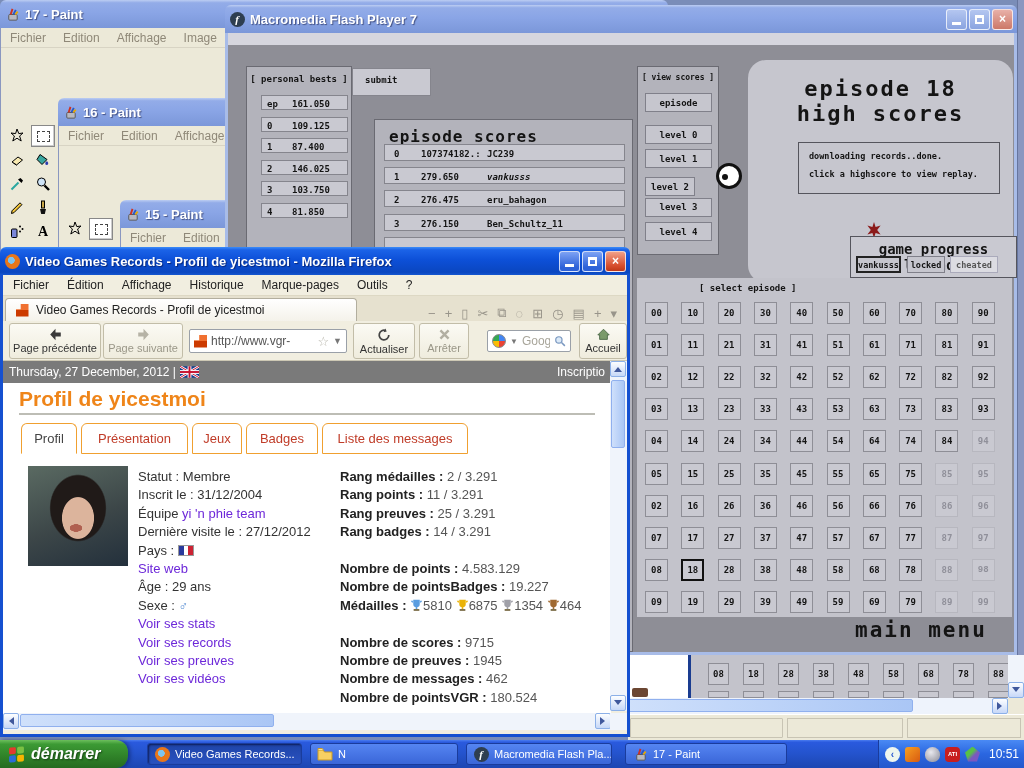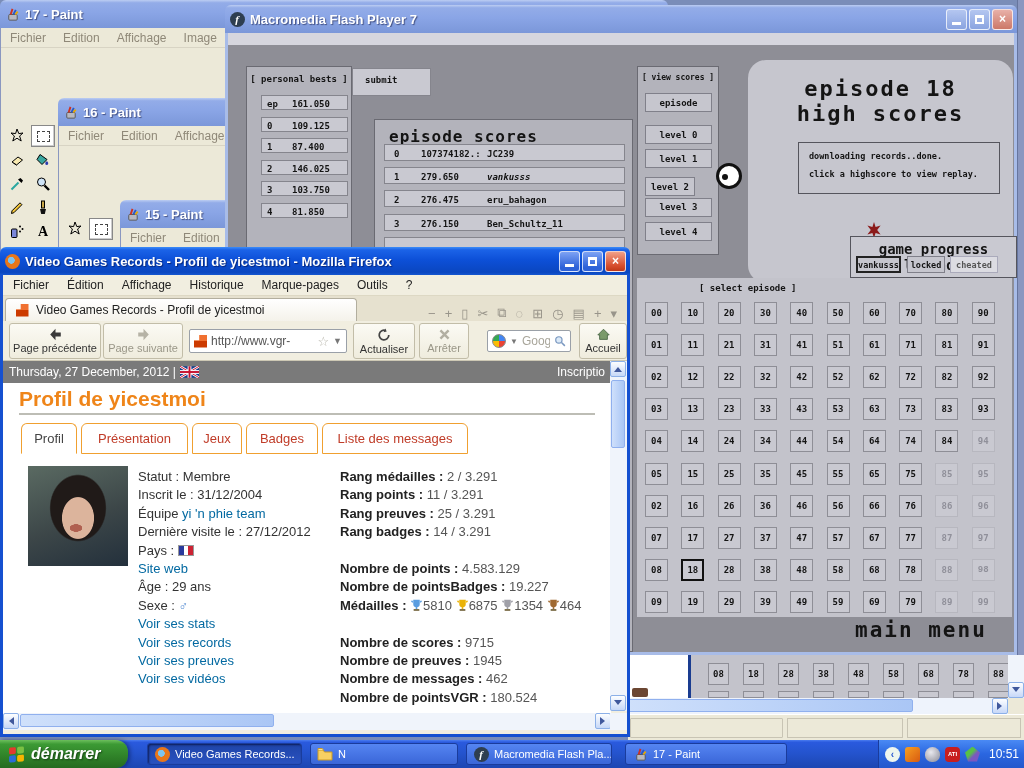--- a/index.html
+++ b/index.html
@@ -78,21 +78,21 @@
   .ptab { position:absolute; top:62px; height:31px; border:1px solid #f0a030; border-radius:6px 6px 0 0; background:#fff; display:flex; align-items:center; justify-content:center; font-size:13px; color:#c03c28; padding:0 12px; }
   .ptab.active { color:#444; border-bottom-color:#fff; }
   .avatar { position:absolute; left:25px; top:105px; width:100px; height:100px; background:
       radial-gradient(ellipse 10px 6px at 48% 62%, #b06050 0 60%, transparent 65%),
       radial-gradient(ellipse 26px 34px at 50% 52%, #dcb49c 0 60%, transparent 63%),
       radial-gradient(ellipse 44px 52px at 50% 42%, #201a18 0 62%, transparent 65%),
       linear-gradient(160deg,#5a6a62 0%,#3c4648 55%,#23303c 100%); }
   .leftcol { position:absolute; left:135px; top:107px; font-size:13px; color:#333; line-height:18.4px; white-space:nowrap; }
   .statscol { position:absolute; left:337px; top:107px; font-size:13px; color:#555; line-height:18.4px; white-space:nowrap; }
   .statscol b { color:#222; }
-  .lnk { color:#0369a1; }
+  .lnk { color:#6d28d9; }
   .flag-fr { display:inline-block; width:16px; height:11px; vertical-align:-1px; border:1px solid #999;
       background:linear-gradient(90deg,#2a3a9c 0 33%,#fff 33% 66%,#cc2233 66%); }
   .male { color:#6a9ad8; font-weight:bold; }
   .medal svg { vertical-align:-2px; }
   .sb-h { position:absolute; left:3px; top:466px; width:608px; height:17px; background:#f0f4fb; }
   .corner { position:absolute; width:17px; height:17px; background:#ece9d8; }
 
   
   #bgwin { left:628px; top:655px; width:396px; height:85px; background:#fff; z-index:3; }
   #rightstrip { left:1017px; top:0; width:7px; height:655px; background:#8a97c0; border-left:1px solid #66759e; z-index:3; position:absolute; }

